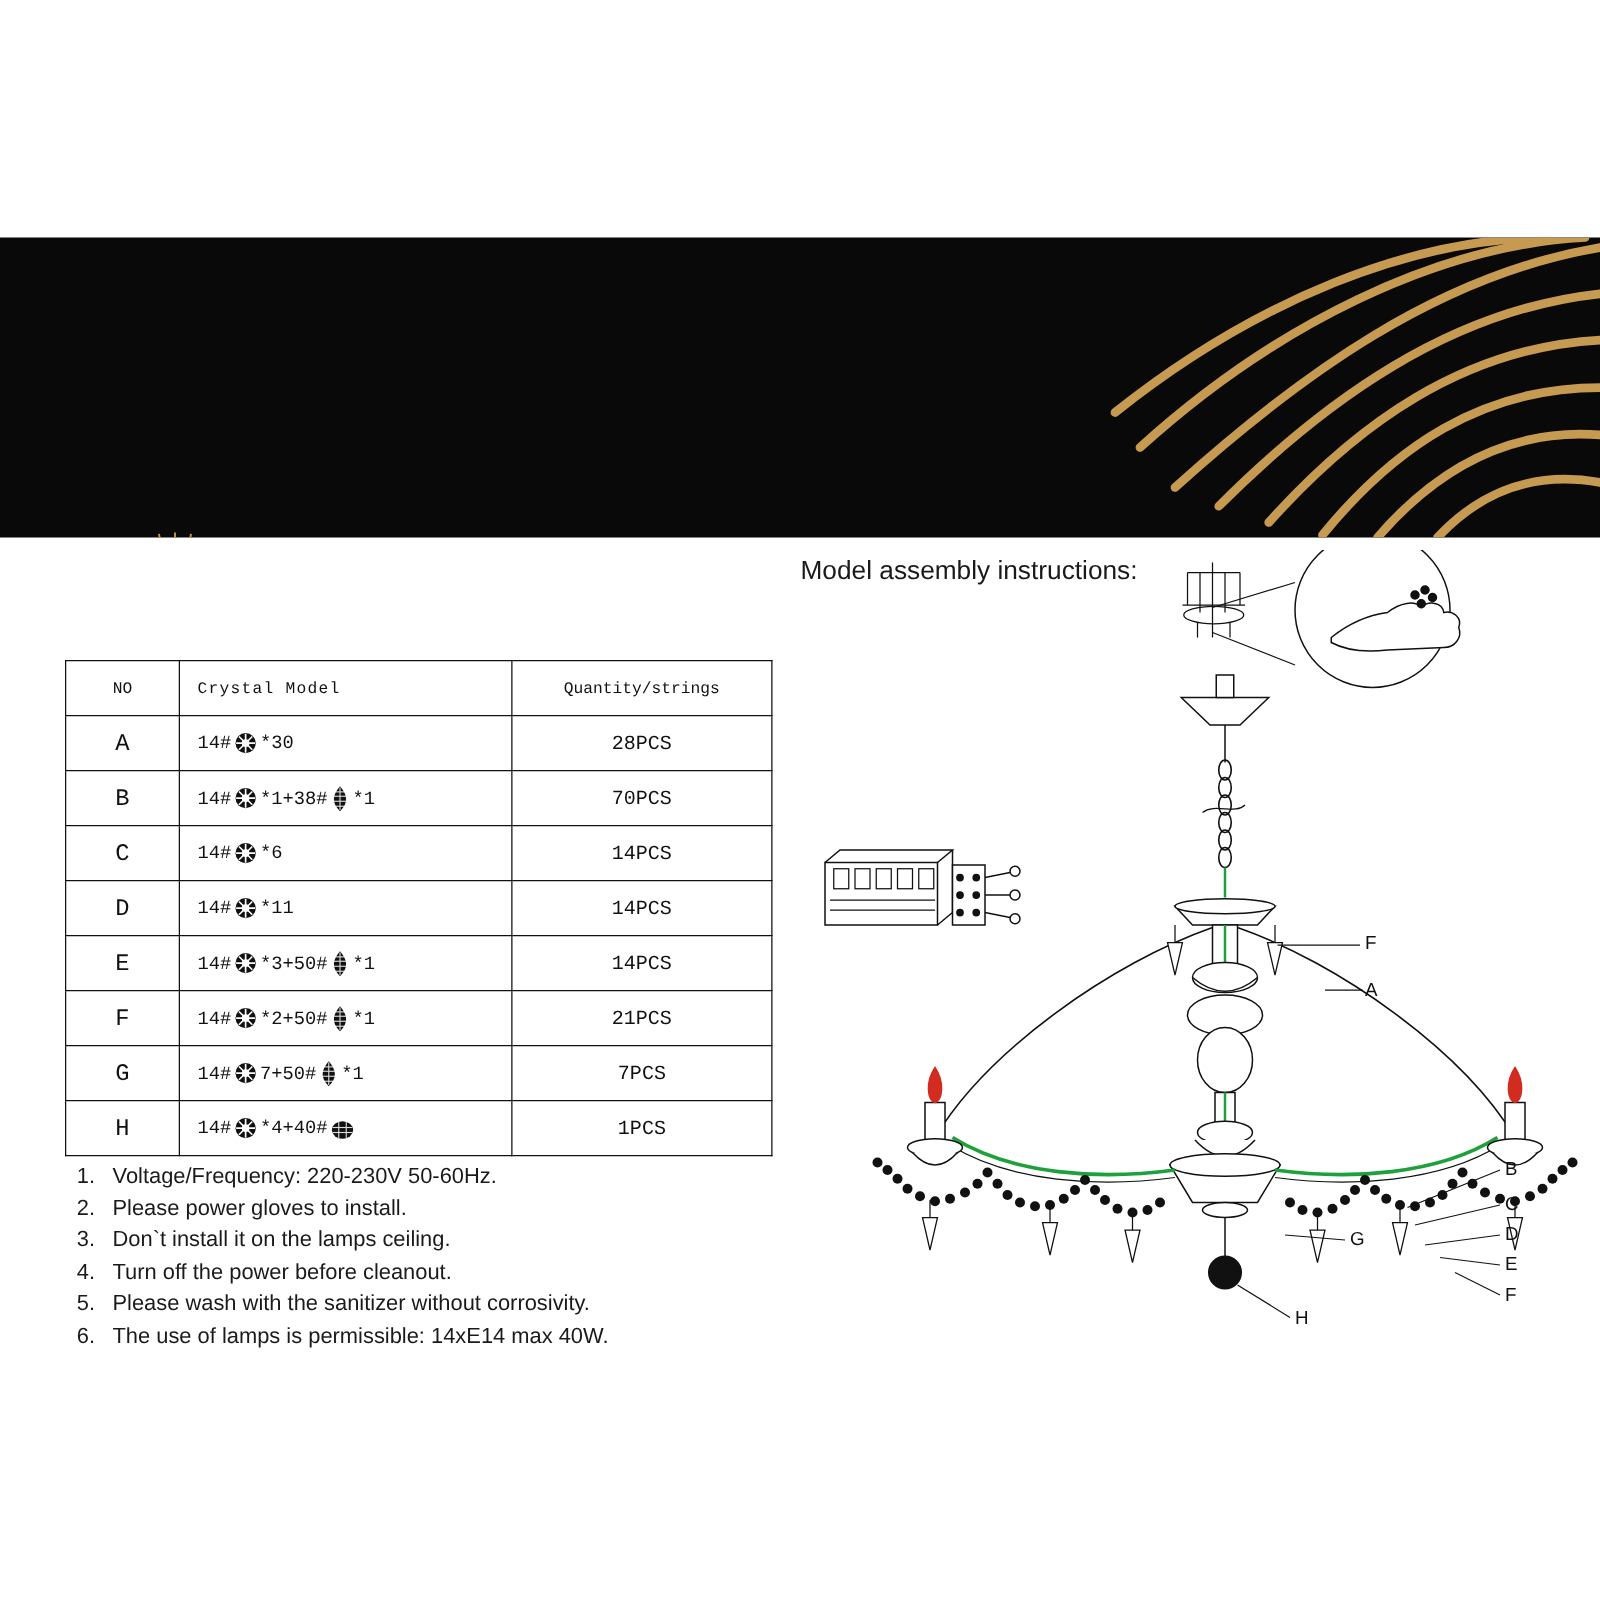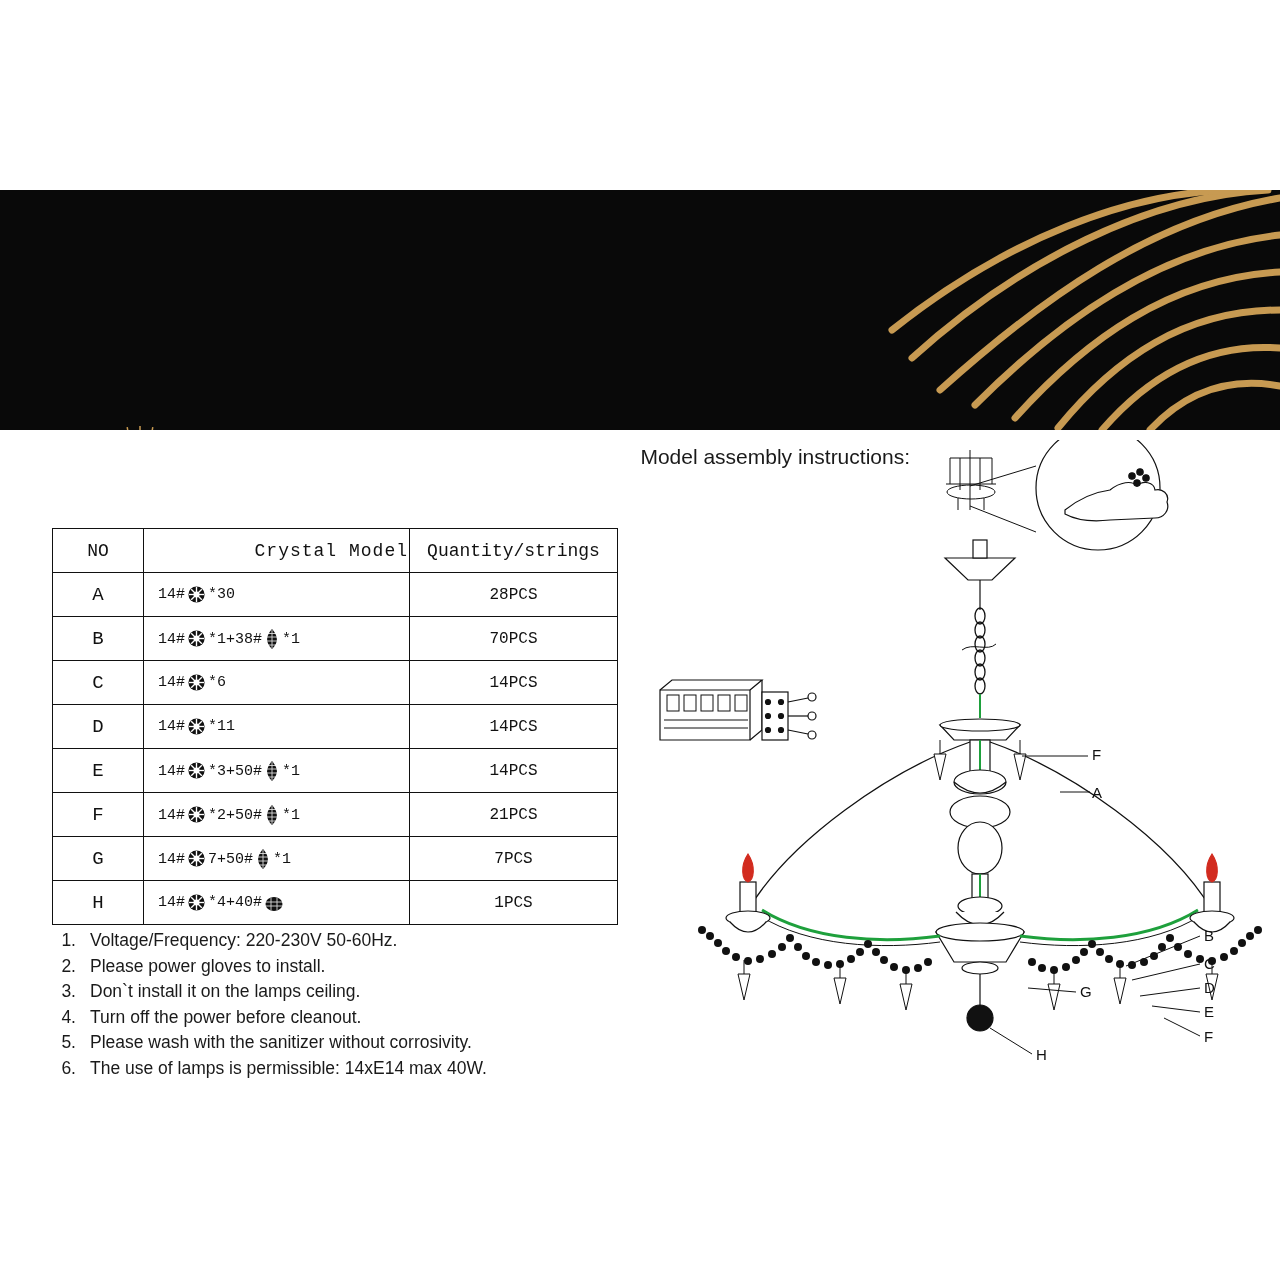--- a/index.html
+++ b/index.html
@@ -65,23 +65,23 @@
   }
   .parts-table td, .parts-table th {
     border: 1px solid #111;
     height: 41px;
     font-weight: normal;
     color: #111;
   }
   .col-no    { width: 88px;  text-align: center; font-size: 19px; }
   .col-model { width: 250px; padding-left: 14px; font-size: 15px; white-space: nowrap; }
   .col-qty   { width: 205px; text-align: center; font-size: 16px; }
-  .parts-table thead td { font-size: 18px; }
+  .parts-table thead td { font-size: 13px; }
   .th-no    { text-align: center; }
-  .th-model { text-align: right; letter-spacing: 1px; margin-top: 31px; }
+  .th-model { text-align: left; letter-spacing: 1px; margin-top: 31px; }
   .th-qty   { }
 
   .glyph { display: inline-block; vertical-align: middle; margin: 0 2px; }
 
   
   .notes {
     position: absolute;
     left: 14px;
     top: 928px;
     width: 620px;

